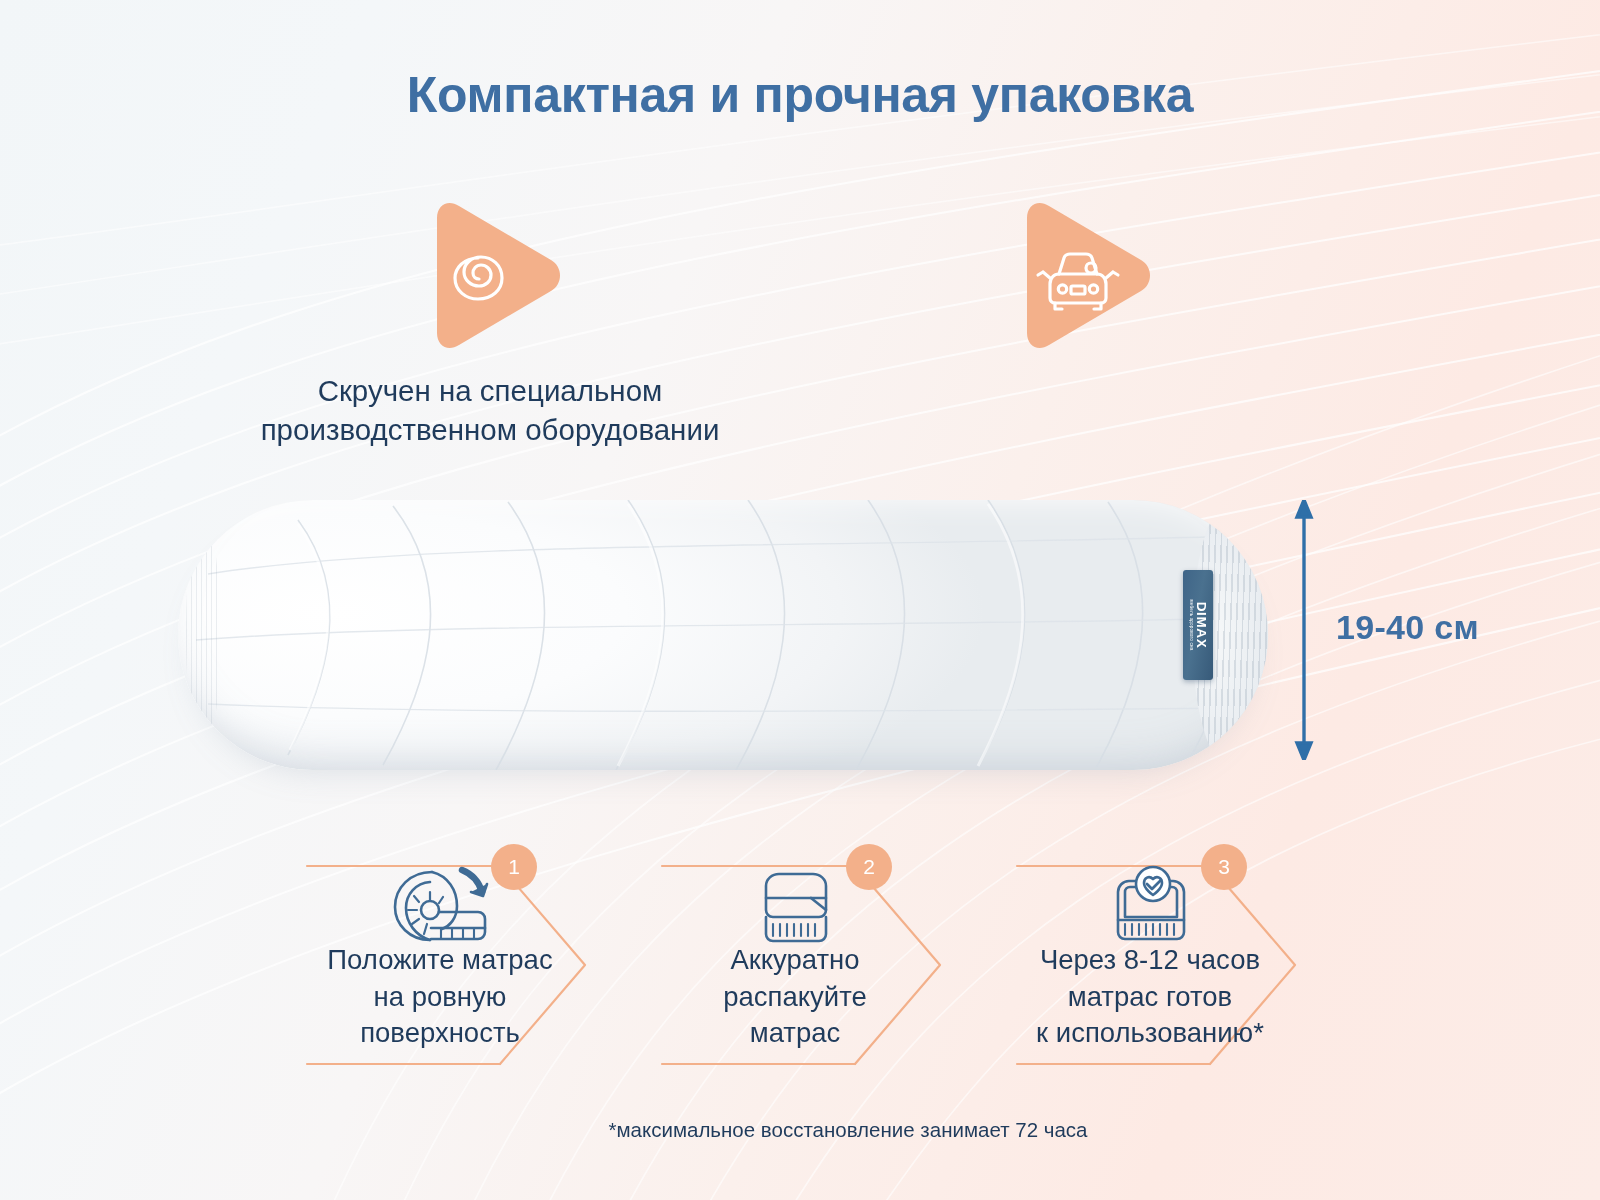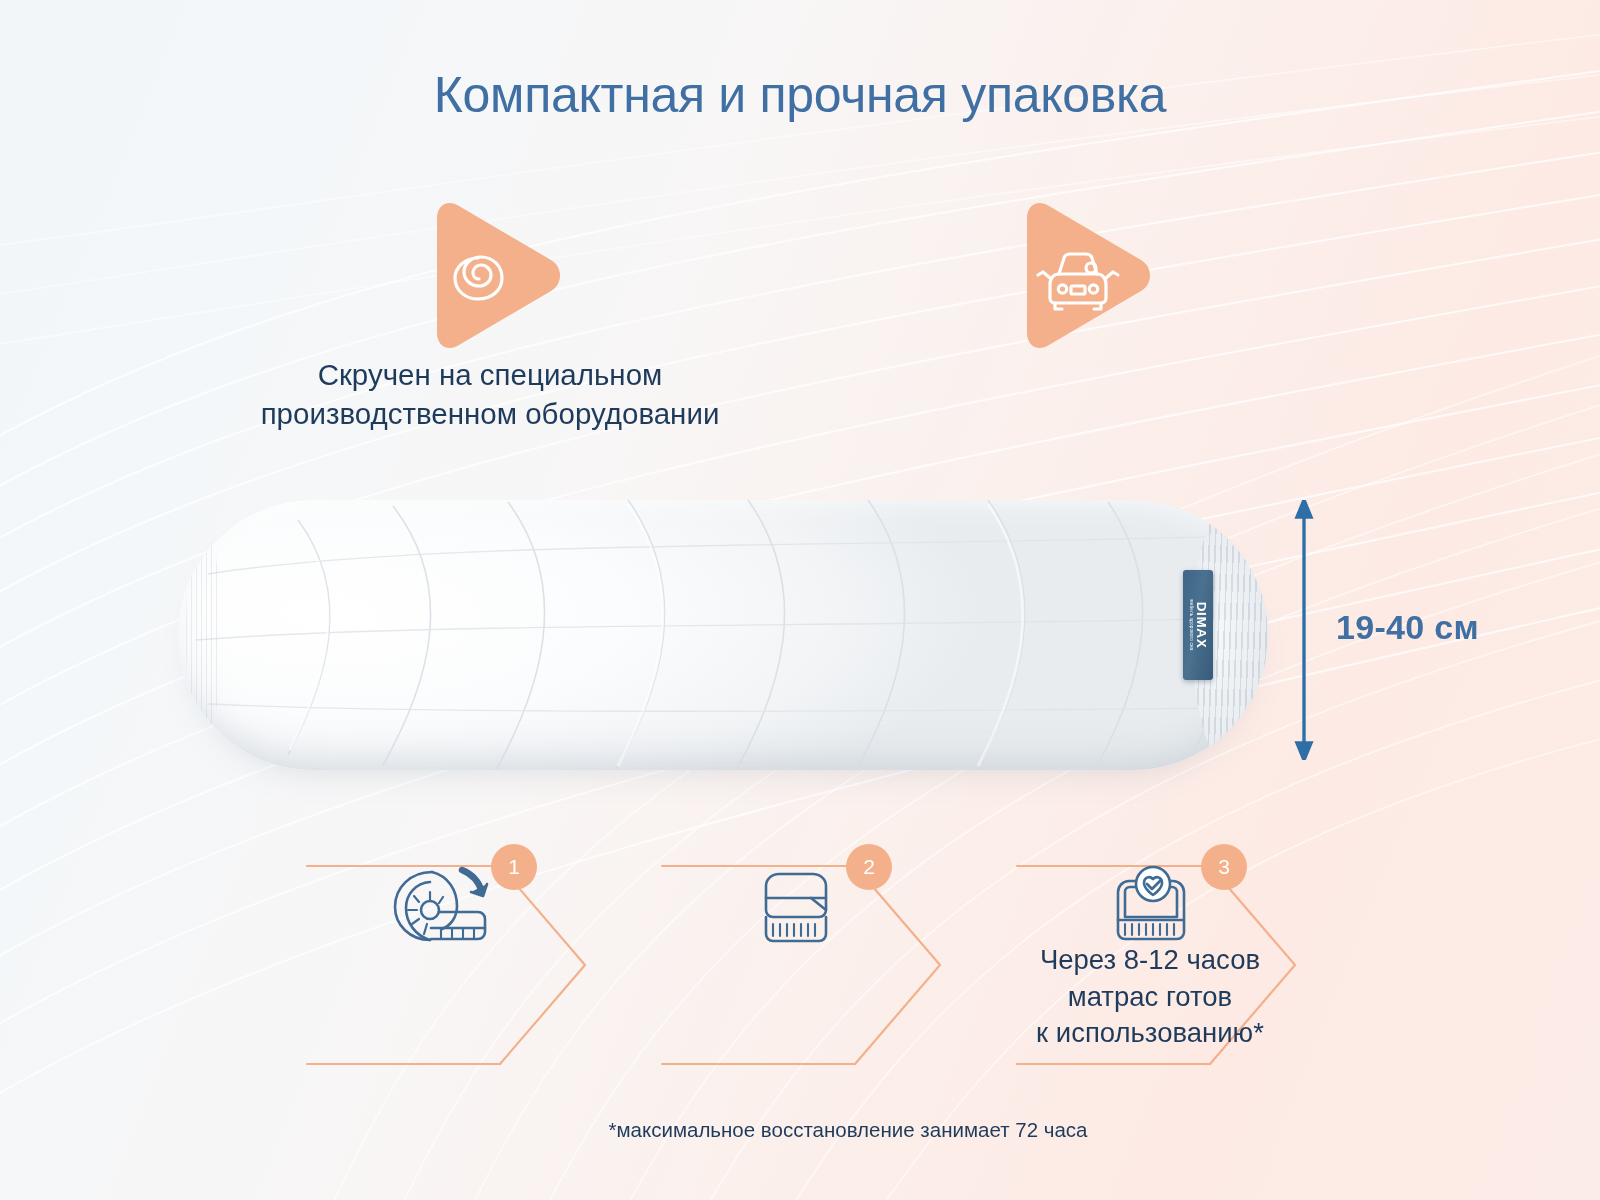--- a/index.html
+++ b/index.html
@@ -35,21 +35,21 @@
   }
 
   
   .title {
     position: absolute;
     top: 66px;
     left: 0;
     width: 1600px;
     text-align: center;
     font-size: 50px;
-    font-weight: normal;
+    font-weight: bold;
     letter-spacing: -0.3px;
     color: #3f6fa3;
   }
 
   
   .feature {
     position: absolute;
     text-align: center;
   }
   .feature-1 { left: 175px; top: 195px; width: 630px; }
@@ -60,20 +60,21 @@
     justify-content: center;
     align-items: center;
     height: 160px;
   }
   .tri {
     position: relative;
     width: 150px;
     height: 155px;
   }
   .feature-caption {
+    margin-top: 16px;
     font-size: 29.5px;
     line-height: 1.33;
     color: #1f3b5c;
     white-space: pre-line;
   }
 
   
   .roll {
     position: absolute;
     left: 178px;
@@ -402,20 +403,23 @@
               <path d="M55,67 L55,76"></path>
               <path d="M66,67 L66,76"></path>
               <path d="M77,67 L77,76"></path>
               <path d="M88,67 L88,76"></path>
             </g>
             <path d="M76,8 C 86,12 93,20 96,30" stroke-width="6.5"></path>
             <path d="M101,22 L97,34 L85,30" stroke-width="2.6" fill="#3f6b95"></path>
           </g>
         </svg>
       </div>
+      <div class="step-text">Положите матрас
+на ровную
+поверхность</div>
     </div>
 
     <div class="step step-2">
       <svg class="step-shape" viewBox="0 0 360 250">
         <g fill="none" stroke="#f3b08a" stroke-width="2.2" stroke-linejoin="round" stroke-linecap="round">
           <path d="M12,26 L205,26"></path>
           <path d="M205,26 L290,125 L205,224"></path>
           <path d="M12,224 L205,224"></path>
         </g>
       </svg>
@@ -432,20 +436,23 @@
               <path d="M39,62 L39,74"></path>
               <path d="M46,62 L46,74"></path>
               <path d="M53,62 L53,74"></path>
               <path d="M60,62 L60,74"></path>
               <path d="M67,62 L67,74"></path>
               <path d="M74,62 L74,74"></path>
             </g>
           </g>
         </svg>
       </div>
+      <div class="step-text">Аккуратно
+распакуйте
+матрас</div>
     </div>
 
     <div class="step step-3">
       <svg class="step-shape" viewBox="0 0 360 250">
         <g fill="none" stroke="#f3b08a" stroke-width="2.2" stroke-linejoin="round" stroke-linecap="round">
           <path d="M12,26 L205,26"></path>
           <path d="M205,26 L290,125 L205,224"></path>
           <path d="M12,224 L205,224"></path>
         </g>
       </svg>

